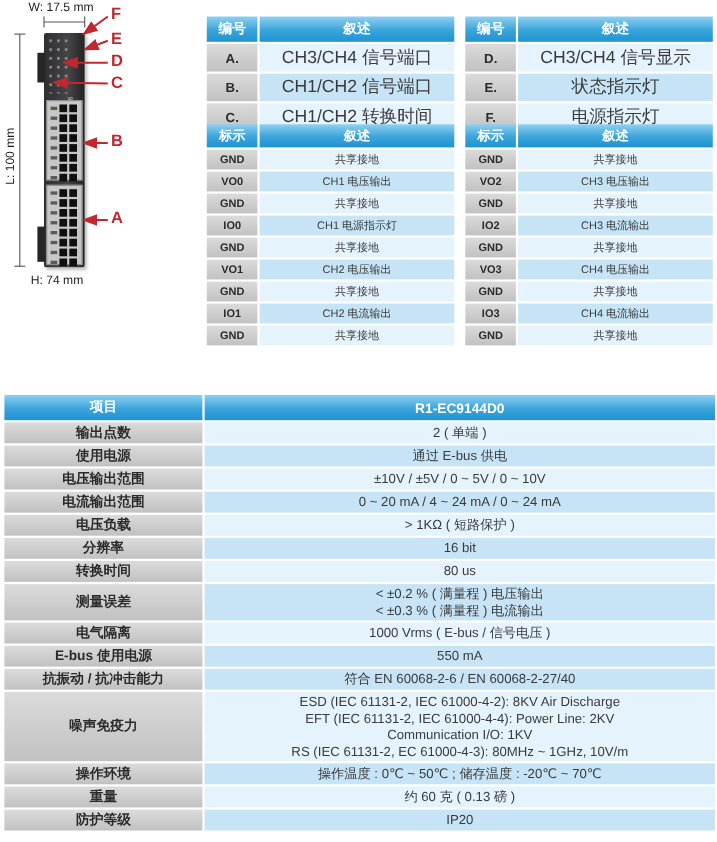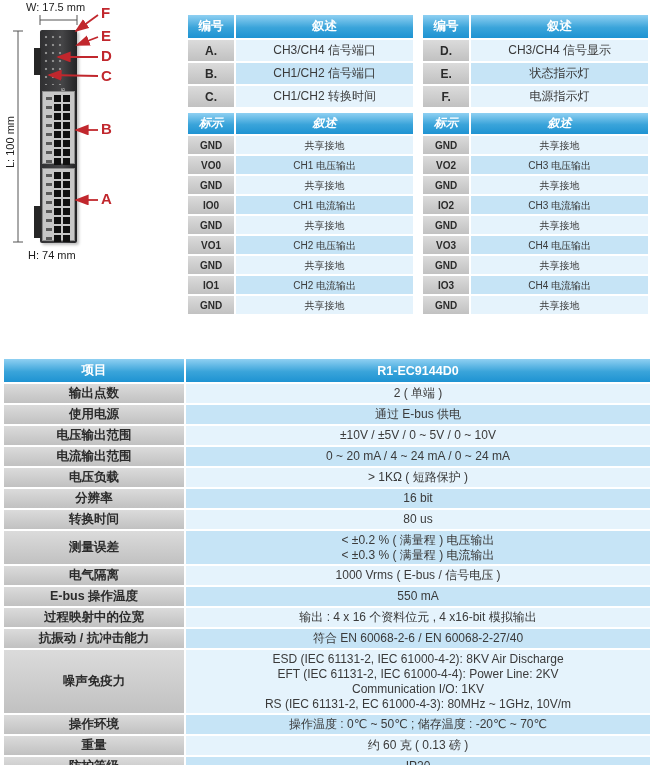--- a/index.html
+++ b/index.html
@@ -34,28 +34,28 @@
     font-size:15px; line-height:16px; }
   .diagram svg { position:absolute; left:0; top:0; }
 
   
   table { border-collapse:separate; border-spacing:2px; table-layout:fixed; }
   td { text-align:center; overflow:hidden; }
   .hcell { background:linear-gradient(180deg,#8fd0f2 0%,#3aa4da 55%,#1e93d2 100%);
     color:#ffffff; font-weight:bold; font-size:12.5px; padding:3px 0; }
   .gcell { background:linear-gradient(180deg,#dbdbdb,#c1c1c1); color:#2b2b2b;
     font-weight:bold; font-size:12px; padding:2px 0; }
-  .dcell { color:#3a3a3a; font-size:12px; padding:2px 3px; }
+  .dcell { color:#3a3a3a; font-size:16px; padding:2px 3px; }
   tr.light .dcell { background:#e5f3fc; }
   tr.blue  .dcell { background:#c6e4f6; }
   .spacer { background:transparent; }
 
   .legend-table   { position:absolute; left:186px; top:13px;  width:464px; }
   .terminal-table { position:absolute; left:186px; top:111px; width:464px; }
-  .terminal-table .hcell { padding:2px 1px; font-size:12px;font-style:italic; }
+  .terminal-table .hcell { padding:2px 1px; font-size:12px; }
   .terminal-table .gcell, .terminal-table .dcell { padding:1.5px 0; font-size:10px; line-height:15px; }
 
   .spec-table { position:absolute; left:2px; top:357px; width:648px; }
   .spec-table .gcell { font-size:12.5px; padding:2px 0; line-height:15px; }
   .spec-table .dcell { font-size:12px; padding:1.5px 3px; line-height:15px; }
 </style>
 </head>
 <body>
 
 <div class="diagram">
@@ -260,21 +260,21 @@
   </tr>
   <tr class="light">
     <td class="gcell">GND</td>
     <td class="dcell">共享接地</td>
     <td class="spacer"></td>
     <td class="gcell">GND</td>
     <td class="dcell">共享接地</td>
   </tr>
   <tr class="blue">
     <td class="gcell">IO0</td>
-    <td class="dcell">CH1 电流输出</td>
+    <td class="dcell">CH1 电源指示灯</td>
     <td class="spacer"></td>
     <td class="gcell">IO2</td>
     <td class="dcell">CH3 电流输出</td>
   </tr>
   <tr class="light">
     <td class="gcell">GND</td>
     <td class="dcell">共享接地</td>
     <td class="spacer"></td>
     <td class="gcell">GND</td>
     <td class="dcell">共享接地</td>
@@ -353,26 +353,22 @@
     <td class="dcell">
       <div>&lt; ±0.2 % ( 满量程 ) 电压输出</div>
       <div>&lt; ±0.3 % ( 满量程 ) 电流输出</div>
     </td>
   </tr>
   <tr class="light">
     <td class="gcell">电气隔离</td>
     <td class="dcell">1000 Vrms ( E-bus / 信号电压 )</td>
   </tr>
   <tr class="blue">
-    <td class="gcell">E-bus 操作温度</td>
+    <td class="gcell">E-bus 使用电源</td>
     <td class="dcell">550 mA</td>
-  </tr>
-  <tr class="light">
-    <td class="gcell">过程映射中的位宽</td>
-    <td class="dcell">输出 : 4 x 16 个资料位元 , 4 x16-bit 模拟输出</td>
   </tr>
   <tr class="blue">
     <td class="gcell">抗振动 / 抗冲击能力</td>
     <td class="dcell">符合 EN 60068-2-6 / EN 60068-2-27/40</td>
   </tr>
   <tr class="light">
     <td class="gcell">噪声免疫力</td>
     <td class="dcell">
       <div>ESD (IEC 61131-2, IEC 61000-4-2): 8KV Air Discharge</div>
       <div>EFT (IEC 61131-2, IEC 61000-4-4): Power Line: 2KV</div>

